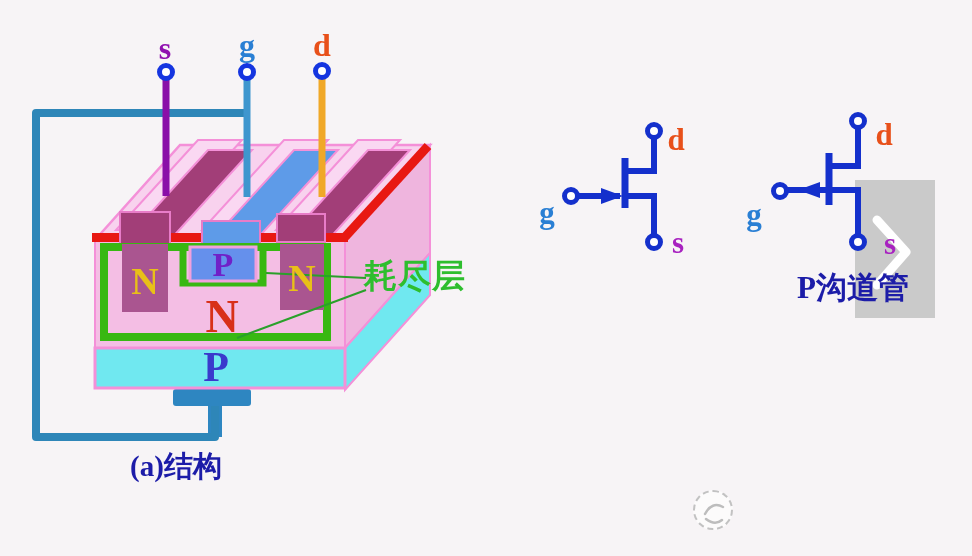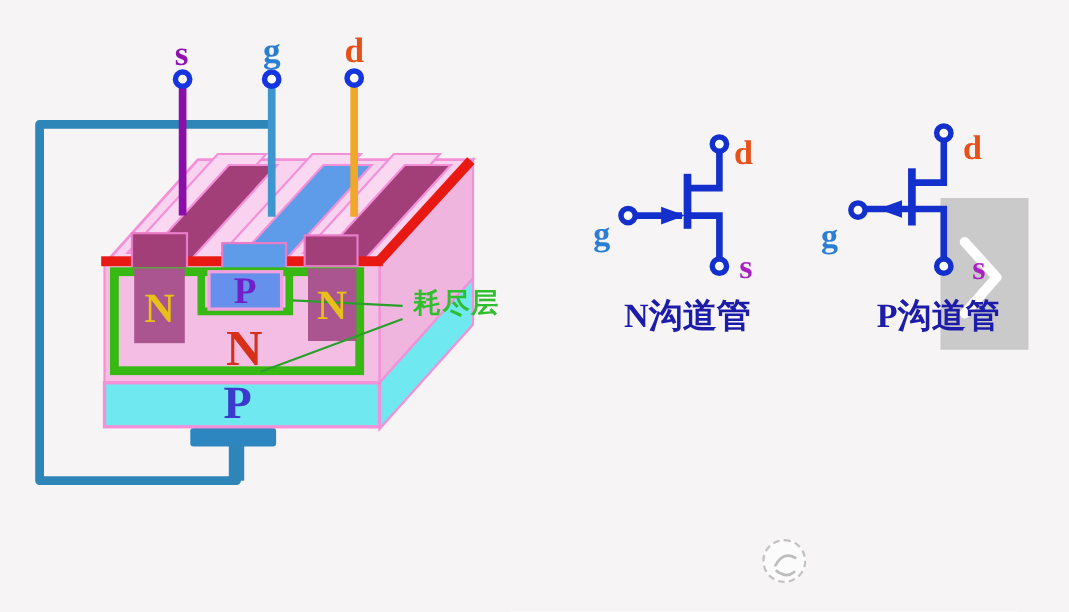--- a/index.html
+++ b/index.html
@@ -20,21 +20,21 @@
     line-height:1;
   }
   .t-s{left:165px;top:48px;font-size:32px;color:var(--label-s);}
   .t-g{left:247px;top:45px;font-size:32px;color:var(--label-g);}
   .t-d{left:322px;top:45px;font-size:32px;color:var(--label-d);}
   .r-n-left{left:145px;top:281px;font-size:38px;color:var(--label-n-yellow);}
   .r-n-right{left:302px;top:278px;font-size:38px;color:var(--label-n-yellow);}
   .r-p-top{left:223px;top:265px;font-size:34px;color:var(--label-p-purple);}
   .r-n-chan{left:222px;top:317px;font-size:46px;color:var(--label-n-red);font-weight:600;}
   .r-p-sub{left:216px;top:367px;font-size:42px;color:var(--label-p-blue);font-weight:600;}
-  .depl{left:415px;top:276px;font-size:25px;color:var(--depletion-green);letter-spacing:1px;font-weight:600;}
+  .depl{left:415px;top:276px;font-size:33px;color:var(--depletion-green);letter-spacing:1px;font-weight:600;}
   .cap-a{left:176px;top:466px;font-size:29px;color:var(--navy-text);}
   .cap-b{left:731px;top:462px;font-size:29px;color:var(--navy-text);}
   .main-title{left:458px;top:513px;font-size:35px;color:var(--navy-text);letter-spacing:0.5px;}
   .ns-d{left:676px;top:139px;font-size:31px;color:var(--label-d);}
   .ns-g{left:547px;top:212px;font-size:31px;color:var(--label-g);}
   .ns-s{left:678px;top:242px;font-size:31px;color:var(--label-s2);}
   .ns-cap{left:625px;top:287px;font-size:31px;color:var(--navy-text);}
   .ps-d{left:884px;top:134px;font-size:31px;color:var(--label-d);}
   .ps-g{left:754px;top:214px;font-size:31px;color:var(--label-g);}
   .ps-s{left:890px;top:243px;font-size:31px;color:var(--label-s2);}
@@ -144,25 +144,25 @@
 
   <span class="lbl t-s">s</span>
   <span class="lbl t-g">g</span>
   <span class="lbl t-d">d</span>
   <span class="lbl r-n-left">N</span>
   <span class="lbl r-p-top">P</span>
   <span class="lbl r-n-right">N</span>
   <span class="lbl r-n-chan">N</span>
   <span class="lbl r-p-sub">P</span>
   <span class="lbl depl">耗尽层</span>
+  <span class="lbl cap-a">(a)结构</span>
 
   <span class="lbl ns-d">d</span>
   <span class="lbl ns-g">g</span>
   <span class="lbl ns-s">s</span>
-  <span class="lbl ns-cap">N沟道管</span>
   <span class="lbl ps-d">d</span>
   <span class="lbl ps-g">g</span>
   <span class="lbl ps-s">s</span>
   <span class="lbl ps-cap">P沟道管</span>
 
 
   <div class="watermark-logo">
     <svg width="36" height="36" viewBox="0 0 36 36">
       <path d="M10 22 q7 -13 18 -7 M11 27 q9 7 16 1" fill="none" stroke="#BDBDBD" stroke-width="2.5" stroke-linecap="round"></path>
     </svg>

